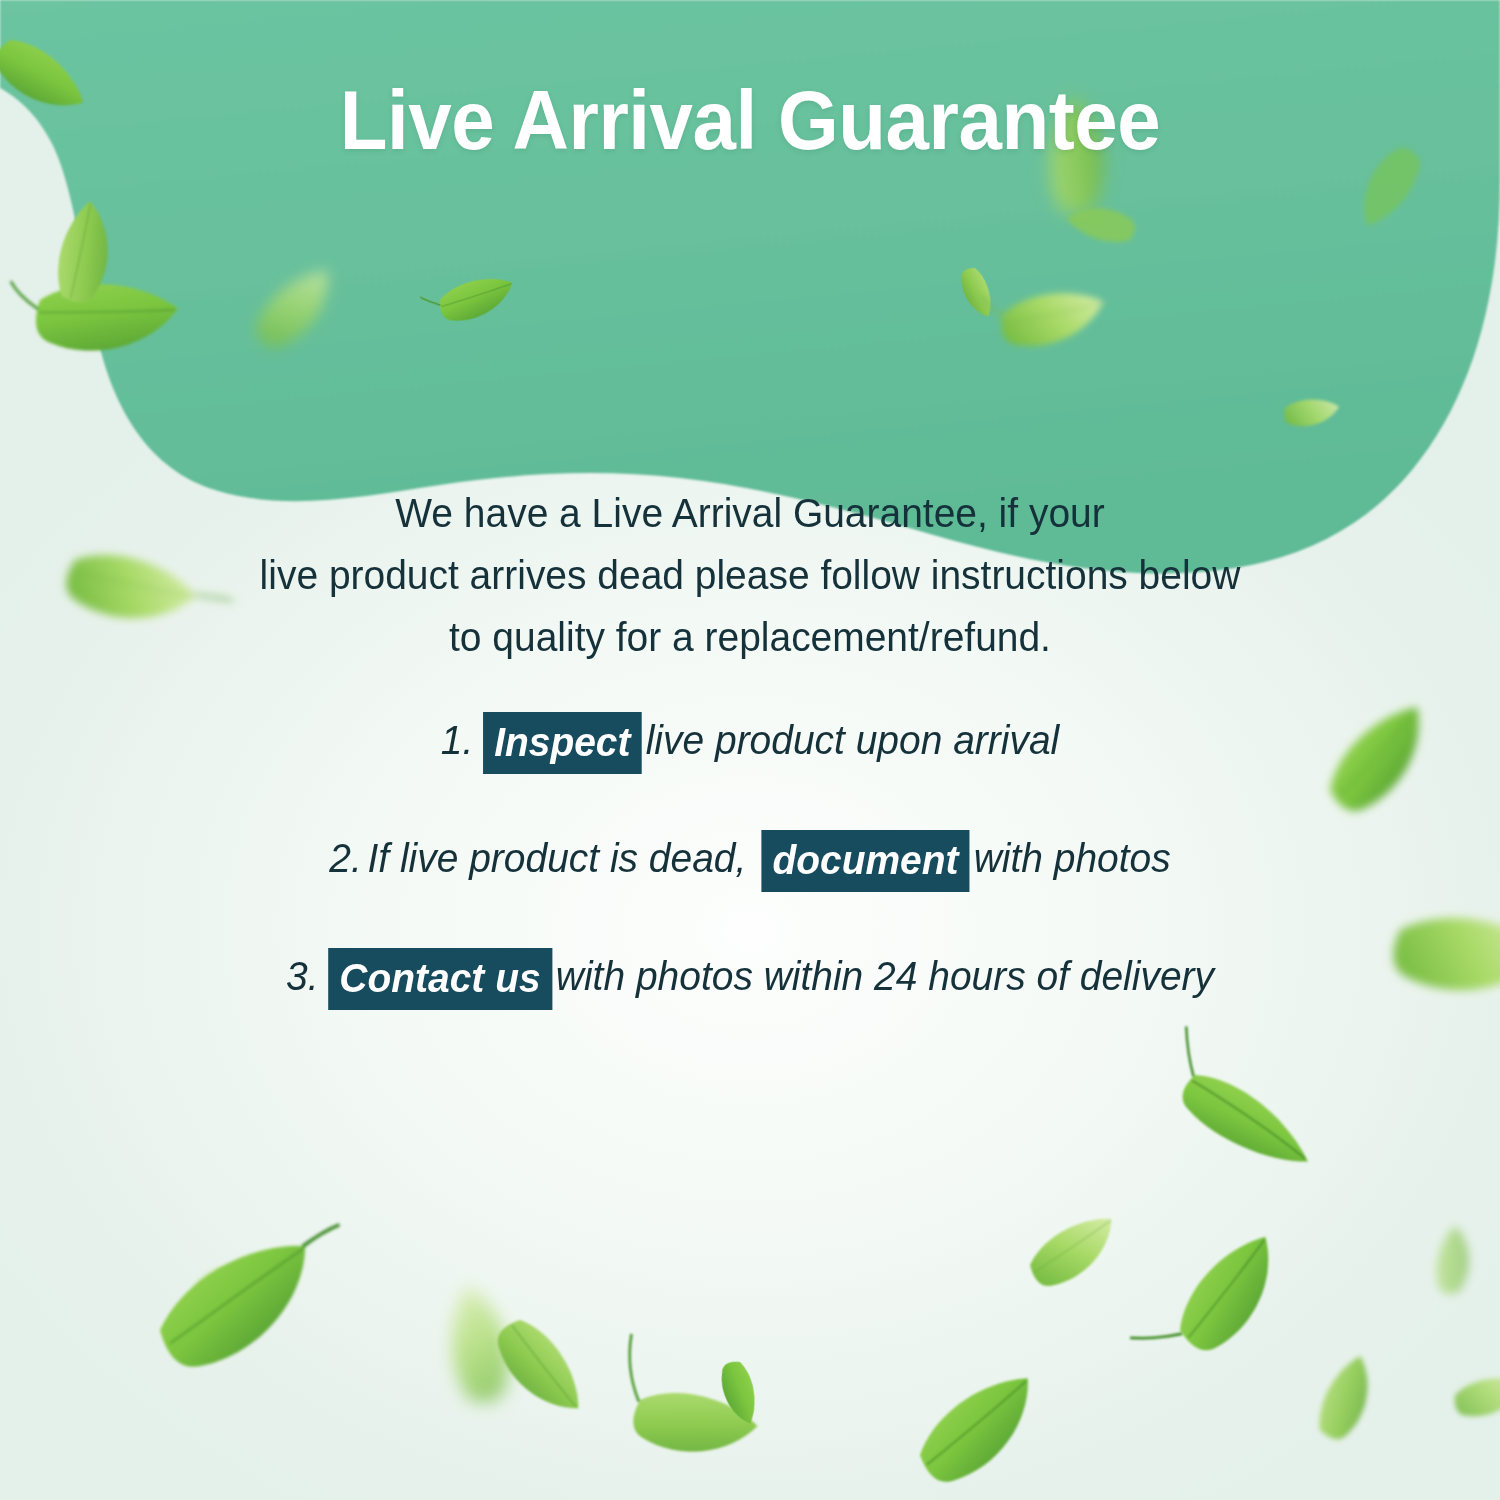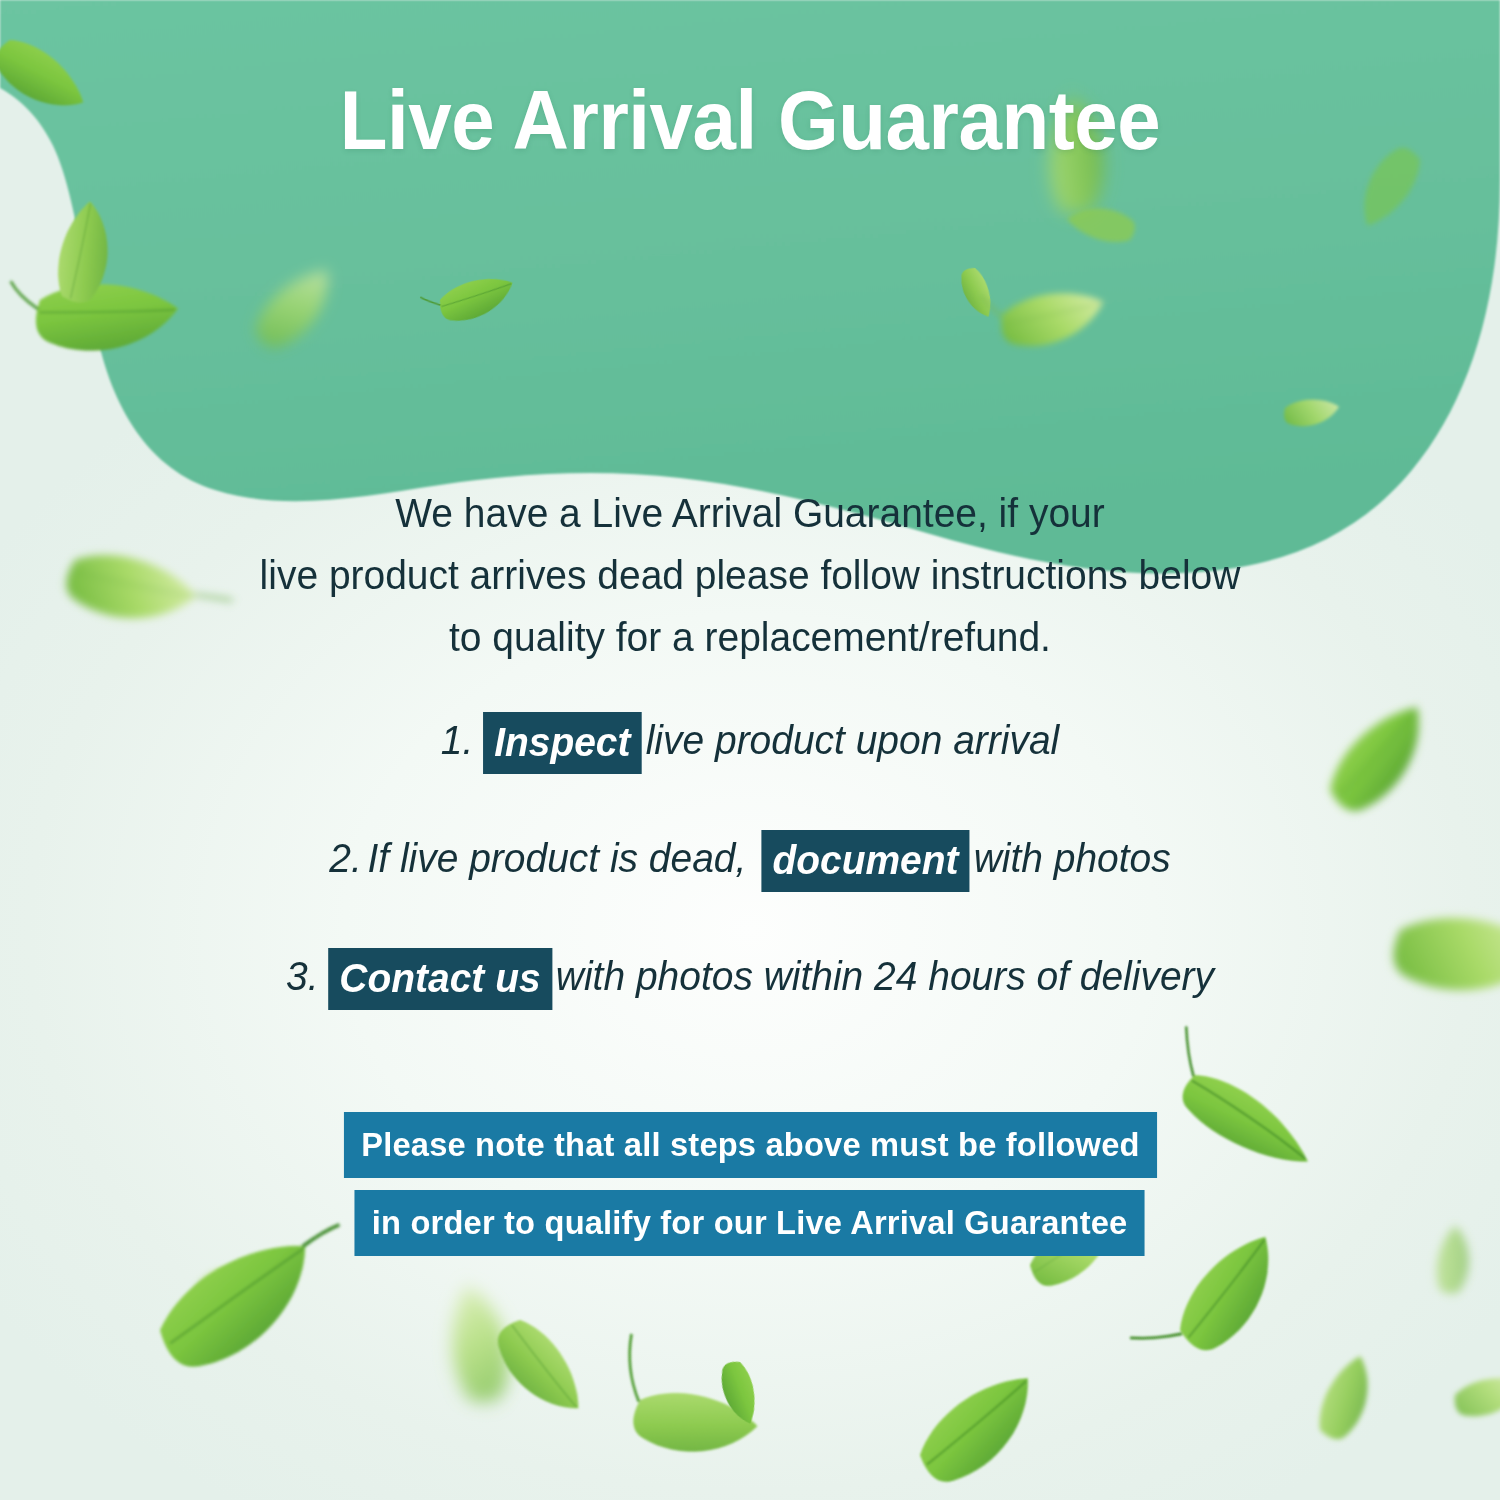--- a/index.html
+++ b/index.html
@@ -299,19 +299,15 @@
         <span class="stepnum">2.</span><span>If live product is dead,</span>
         <span class="hl">document</span><span>with photos</span>
       </div>
 
       <div class="step">
         <span class="stepnum">3.</span><span class="hl">Contact us</span><span>with photos within 24 hours of delivery</span>
       </div>
 
     </div>
 
-    <div class="notice">
-      <span class="notice-line">Please note that all steps above must be followed</span>
-      <span class="notice-line">in order to qualify for our Live Arrival Guarantee</span>
-    </div>
 
   </div>
 </div>
 
 </body></html>

